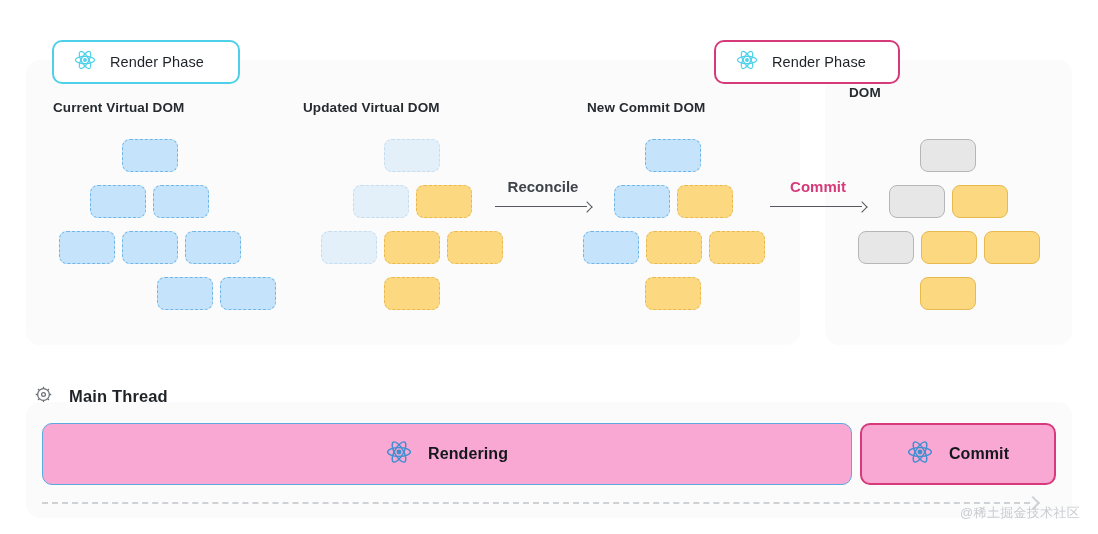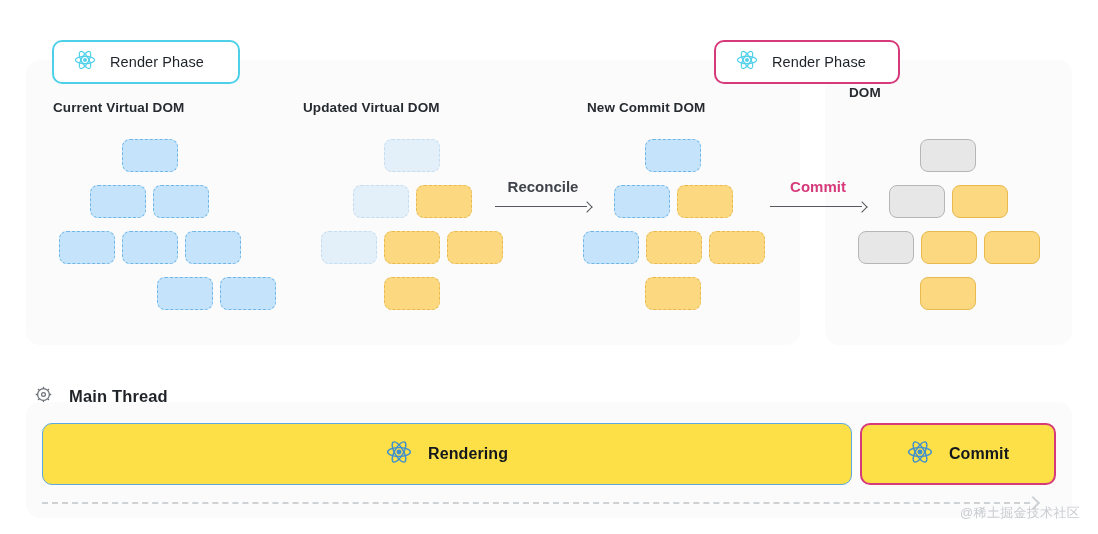--- a/index.html
+++ b/index.html
@@ -170,21 +170,21 @@
     border-radius: 14px;
     box-sizing: border-box;
   }
 
   .thread-bar {
     position: absolute;
     display: flex;
     align-items: center;
     justify-content: center;
     gap: 16px;
-    background: #fde047;
+    background: #f9a8d4;
     border-radius: 10px;
     box-sizing: border-box;
     height: 62px;
   }
   .thread-bar .bar-label {
     font-size: 16px;
     font-weight: 700;
     color: #14181c;
     letter-spacing: .1px;
   }

